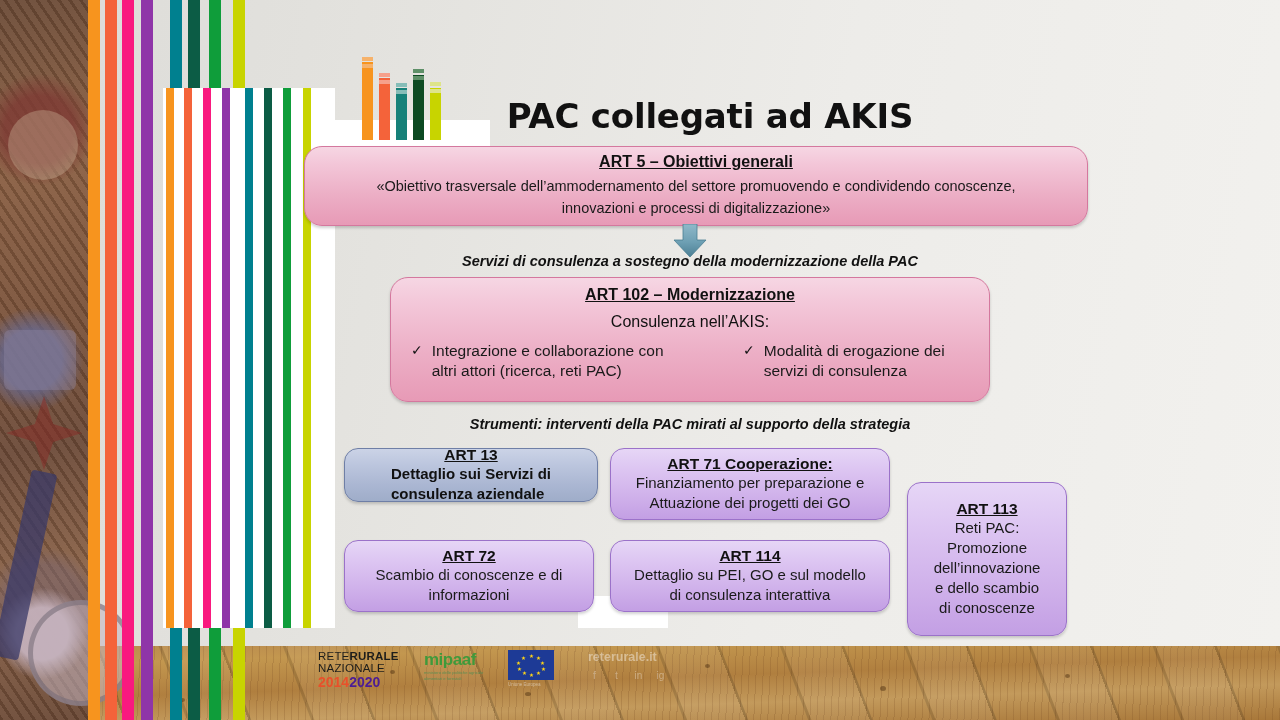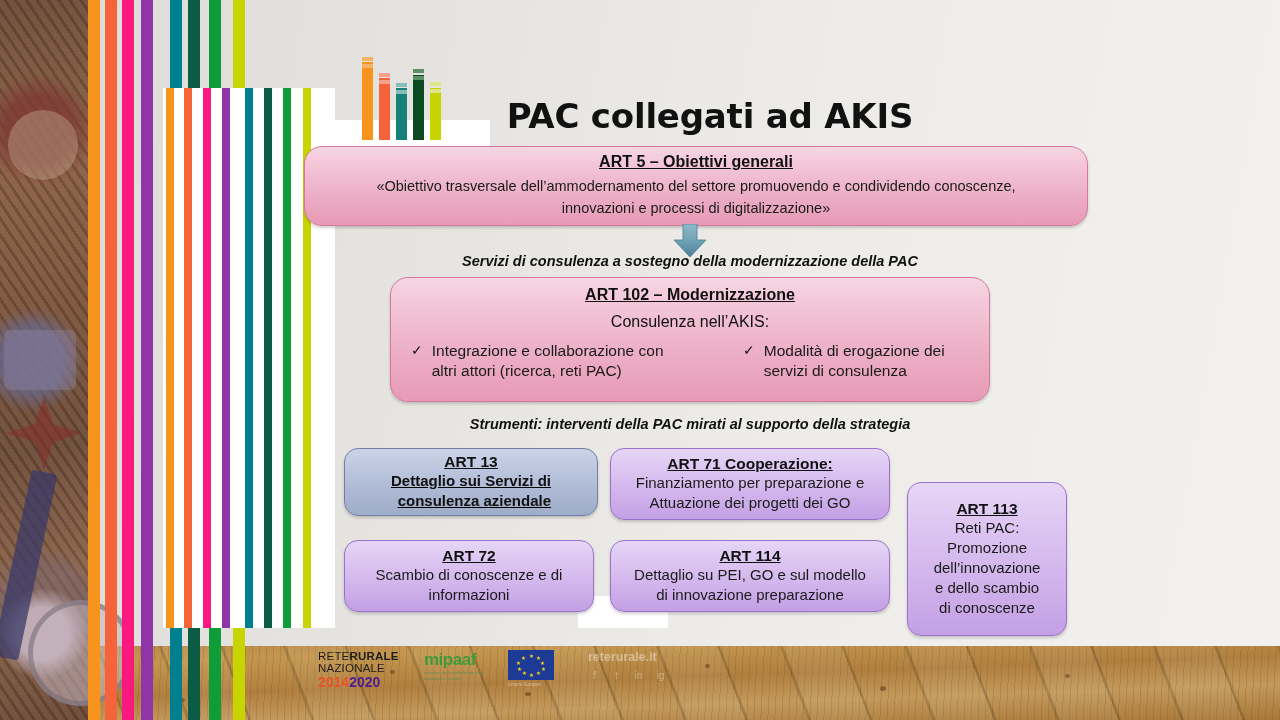--- a/index.html
+++ b/index.html
@@ -242,24 +242,24 @@
             <span>Modalità di erogazione dei</span><br>
             <span>servizi di consulenza</span>
           </span>
         </div>
       </div>
     </div>
   </div>
 
   <div class="caption" style="left:390px;top:416px;width:600px;">Strumenti: interventi della PAC mirati  al supporto della strategia</div>
 
-  <div class="box bluegrey" style="left:344px;top:448px;width:254px;height:68px;text-decoration:underline;">
+  <div class="box bluegrey" style="left:344px;top:448px;width:254px;height:54px;">
     <div class="inner">
       <div class="hd" style="font-size:15.5px;">ART 13</div>
-      <div style="font-size:15px;font-weight:700;color:#111;line-height:1.35;text-align:right;">
+      <div style="font-size:15px;font-weight:700;color:#111;line-height:1.35;text-align:left;">
         <div>Dettaglio sui Servizi di</div>
         <div>consulenza aziendale</div>
       </div>
     </div>
   </div>
 
   <div class="box purple" style="left:610px;top:448px;width:280px;height:72px;">
     <div class="inner">
       <div class="hd" style="font-size:15.5px;">ART 71 Cooperazione:</div>
       <div class="bodytxt" style="font-size:15px;line-height:1.35;text-align:center;">
@@ -290,21 +290,21 @@
         <div>informazioni</div>
       </div>
     </div>
   </div>
 
   <div class="box purple" style="left:610px;top:540px;width:280px;height:72px;">
     <div class="inner">
       <div class="hd" style="font-size:15.5px;">ART 114</div>
       <div class="bodytxt" style="font-size:15px;line-height:1.35;text-align:center;">
         <div>Dettaglio su PEI, GO e sul modello</div>
-        <div>di innovazione preparazione</div>
+        <div>di consulenza interattiva</div>
       </div>
     </div>
   </div>
 
   <div class="foot rrn">
     <div class="l1">
       <span>RETE</span><b>RURALE</b>
     </div>
     <div class="l2">NAZIONALE</div>
     <div class="l3">

